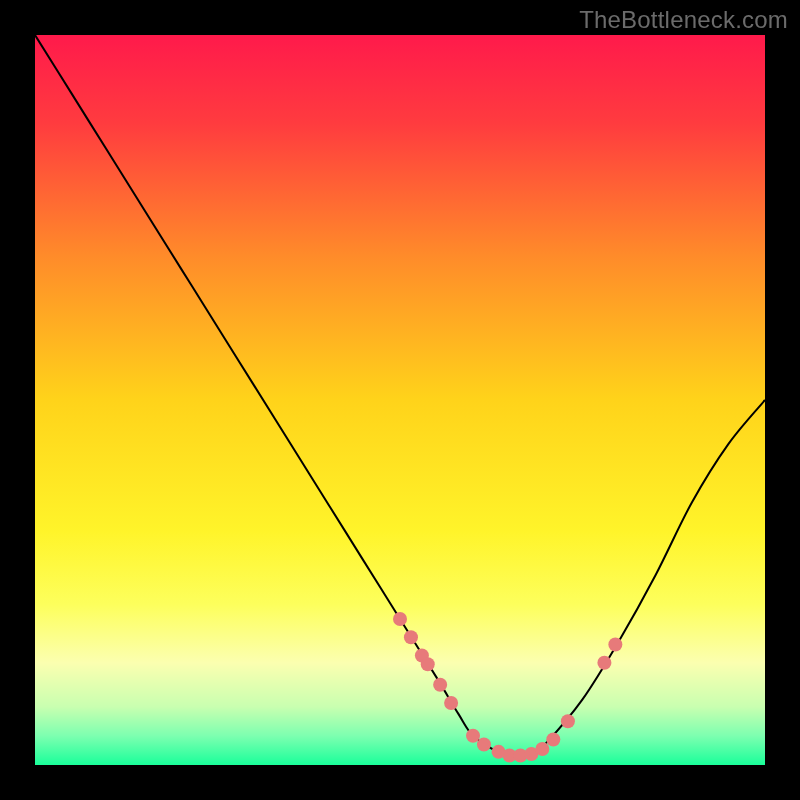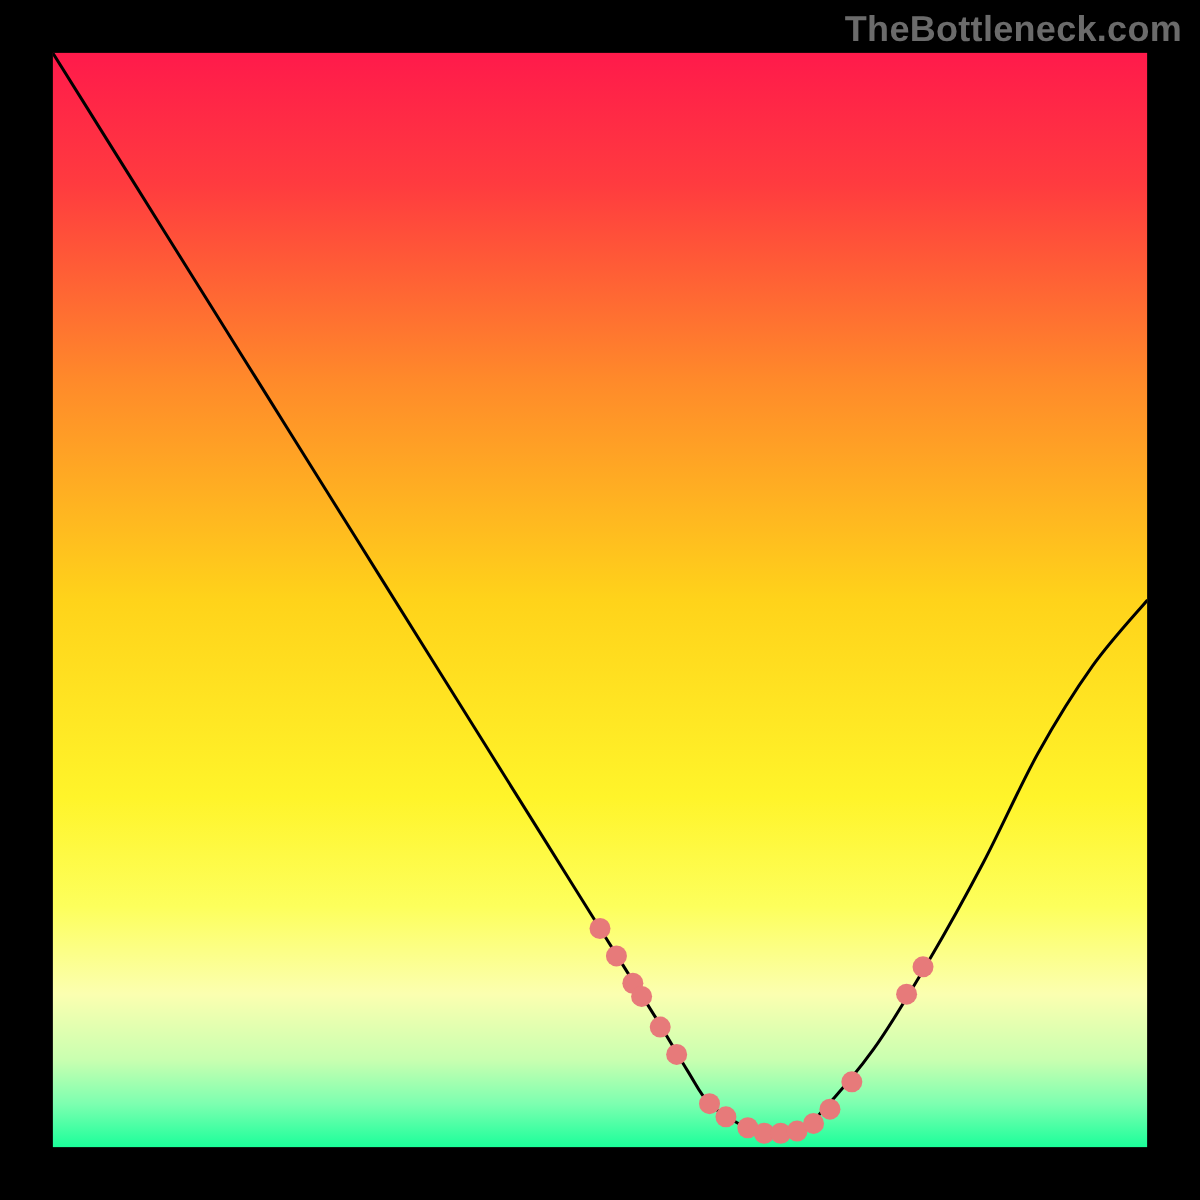--- a/index.html
+++ b/index.html
@@ -25,21 +25,21 @@
     width: 730px;
     height: 730px;
     overflow: hidden;
   }
   .watermark {
     position: absolute;
     top: 6px;
     right: 12px;
     color: #6b6b6b;
     font-size: 24px;
-    font-weight: 700;
+    font-weight: 400;
     letter-spacing: 0.2px;
   }
   svg { display: block; }
 </style>
 </head>
 <body>
 
 <div class="frame">
   <div class="watermark">TheBottleneck.com</div>
 

